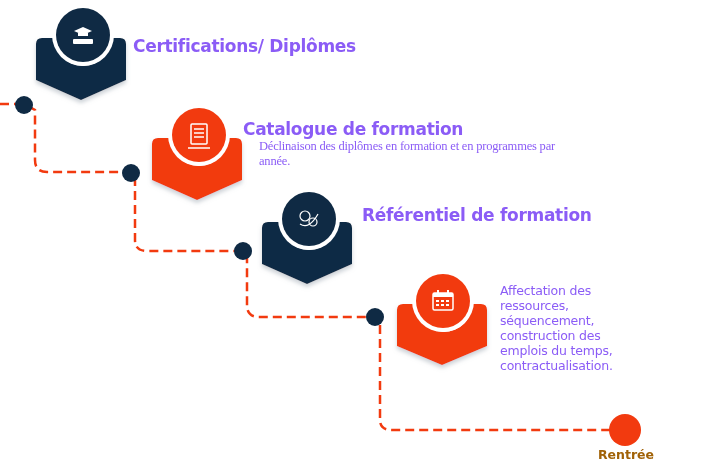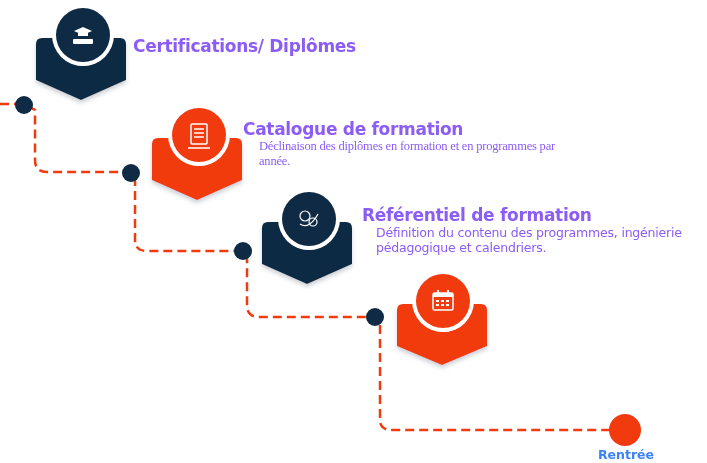--- a/index.html
+++ b/index.html
@@ -1,21 +1,21 @@
 <!DOCTYPE html>
 <html><head>
 <meta charset="utf-8">
 <style>
   html,body{margin:0;padding:0;background:#ffffff;}
   body{width:707px;height:463px;position:relative;overflow:hidden;font-family:"DejaVu Sans","Liberation Sans",sans-serif;}
   svg.bg{position:absolute;left:0;top:0;}
   .step-text{position:absolute;color:#8b5cf6;}
   .step-title{font-weight:bold;font-size:17px;line-height:20px;letter-spacing:-0.3px;white-space:nowrap;}
   .step-desc{font-size:12.5px;line-height:15px;margin-left:8px;letter-spacing:-0.2px;}
-  .rentree{position:absolute;left:595px;top:447px;width:62px;text-align:center;font-weight:bold;font-size:12.5px;color:#3b82f6;}
+  .rentree{position:absolute;left:595px;top:447px;width:62px;text-align:center;font-weight:bold;font-size:12.5px;color:#a16207;}
 </style>
 </head>
 <body>
 
 <svg class="bg" width="707" height="463" viewBox="0 0 707 463">
   <defs>
     <filter id="sh" x="-20%" y="-20%" width="140%" height="150%">
       <feDropShadow dx="0" dy="3" stdDeviation="2" flood-color="#9aa3ad" flood-opacity="0.5"></feDropShadow>
     </filter>
   </defs>
@@ -86,19 +86,19 @@
   <div class="step-title">Certifications/ Diplômes</div>
 </div>
 
 <div class="step-text" style="left:243px;top:119px;width:335px;">
   <div class="step-title">Catalogue de formation</div>
   <div class="step-desc" style="margin-left:16px;font-family:Liberation Serif, serif;">Déclinaison des diplômes en formation et en programmes par année.</div>
 </div>
 
 <div class="step-text" style="left:362px;top:205px;width:340px;">
   <div class="step-title">Référentiel de formation</div>
-  <div class="step-desc" style="margin-left:14px;">Définition du contenu des programmes, ingénierie pédagogique et calendriers.</div>
 </div>
 
 <div class="step-text" style="left:498px;top:283px;width:170px;">
+  <div class="step-desc" style="margin-left:2px;width:150px;">Affectation des ressources, séquencement, construction des emplois du temps, contractualisation.</div>
 </div>
 
 <div class="rentree">Rentrée</div>
 
 </body></html>

